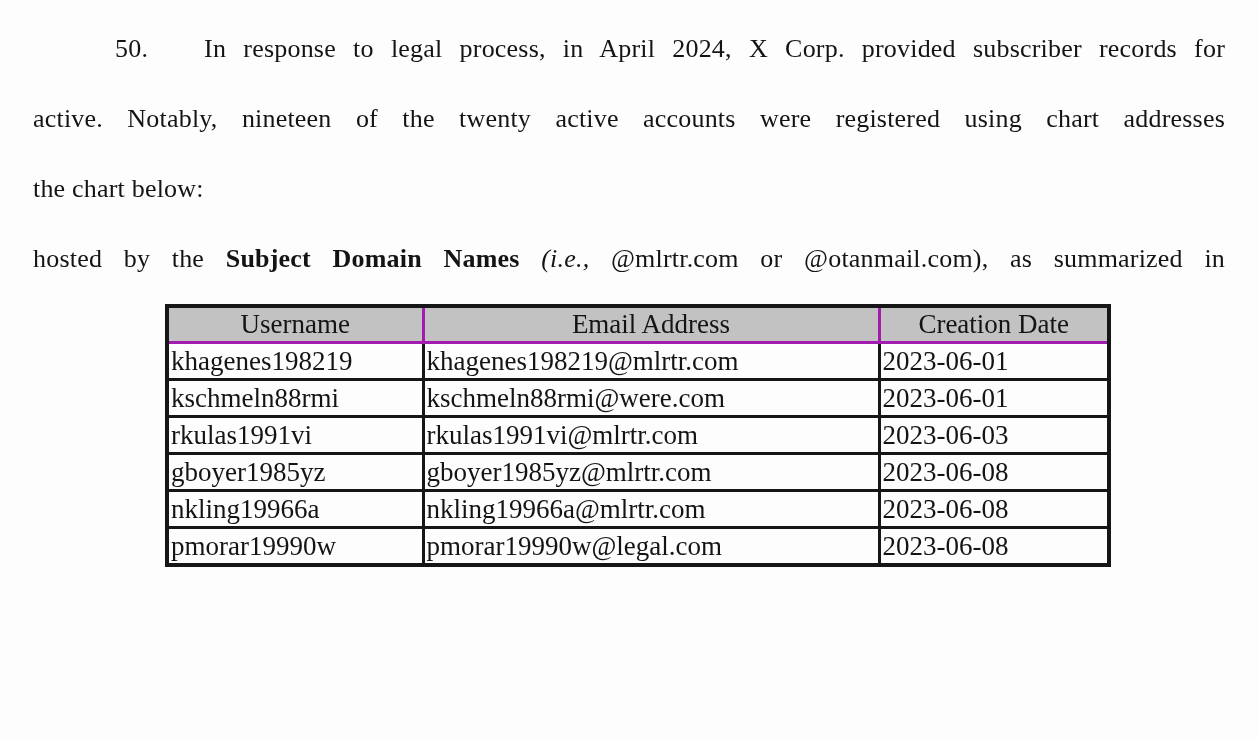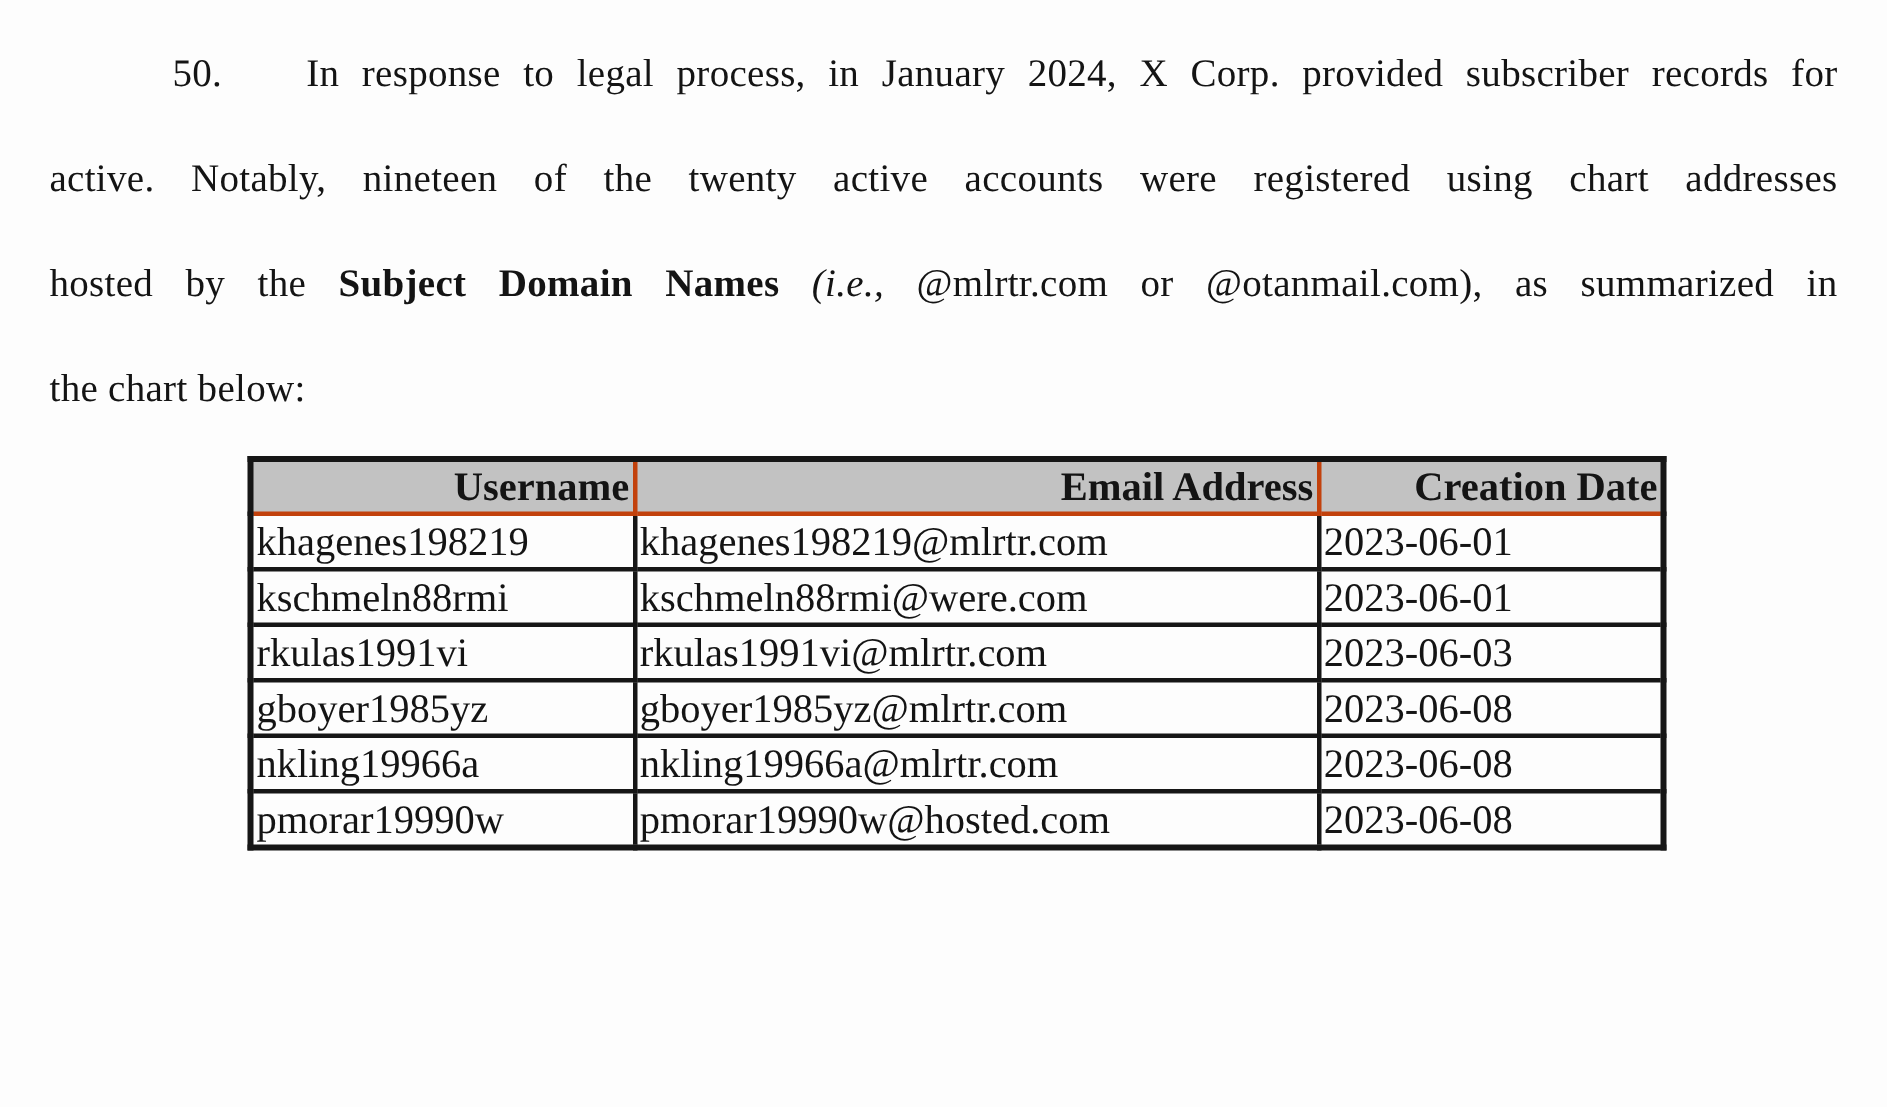--- a/index.html
+++ b/index.html
@@ -48,55 +48,55 @@
     width: 942px;
     margin: 10px 0 0 132px;
     font-size: 27px;
     border: 4px solid #161616;
   }
   table.accounts col.c-user  { width: 256px; }
   table.accounts col.c-email { width: 456px; }
   table.accounts col.c-date  { width: 230px; }
   table.accounts th {
     background: #c2c2c2;
-    font-weight: bold;
-    border: 3px solid #c2410c;
+    font-weight: normal;
+    border: 3px solid #a21caf;
     height: 31px;
     padding: 1px 2px;
-    text-align: right;
+    text-align: center;
     font-size: 27px;
   }
   table.accounts td {
     border: 3px solid #161616;
     height: 32px;
     padding: 1px 2px;
     font-size: 27px;
   }
 </style>
 </head>
 <body>
 
 <div class="page">
 
   <div class="para-line">
-    <span class="indent-spacer"></span><span>50.</span><span class="tab-spacer"></span><span>In response to legal process, in January 2024, X Corp. provided subscriber records for</span>
+    <span class="indent-spacer"></span><span>50.</span><span class="tab-spacer"></span><span>In response to legal process, in April 2024, X Corp. provided subscriber records for</span>
   </div>
 
 
 
   <div class="para-line">
     <span>active.  Notably, nineteen of the twenty active accounts were registered using chart addresses</span>
   </div>
 
+  <div class="para-line last-line">
+    <span>the chart below:</span>
+  </div>
+
   <div class="para-line">
     <span>hosted by the </span><span class="seg-bold">Subject Domain Names</span><span> </span><span class="seg-italic">(i.e.,</span><span> @mlrtr.com or @otanmail.com), as summarized in</span>
-  </div>
-
-  <div class="para-line last-line">
-    <span>the chart below:</span>
   </div>
 
   <table class="accounts">
     <colgroup>
       <col class="c-user">
       <col class="c-email">
       <col class="c-date">
     </colgroup>
     <thead>
       <tr>
@@ -126,19 +126,19 @@
         <td>gboyer1985yz@mlrtr.com</td>
         <td>2023-06-08</td>
       </tr>
       <tr>
         <td>nkling19966a</td>
         <td>nkling19966a@mlrtr.com</td>
         <td>2023-06-08</td>
       </tr>
       <tr>
         <td>pmorar19990w</td>
-        <td>pmorar19990w@hosted.com</td>
+        <td>pmorar19990w@legal.com</td>
         <td>2023-06-08</td>
       </tr>
     </tbody>
   </table>
 
 </div>
 
 </body></html>

